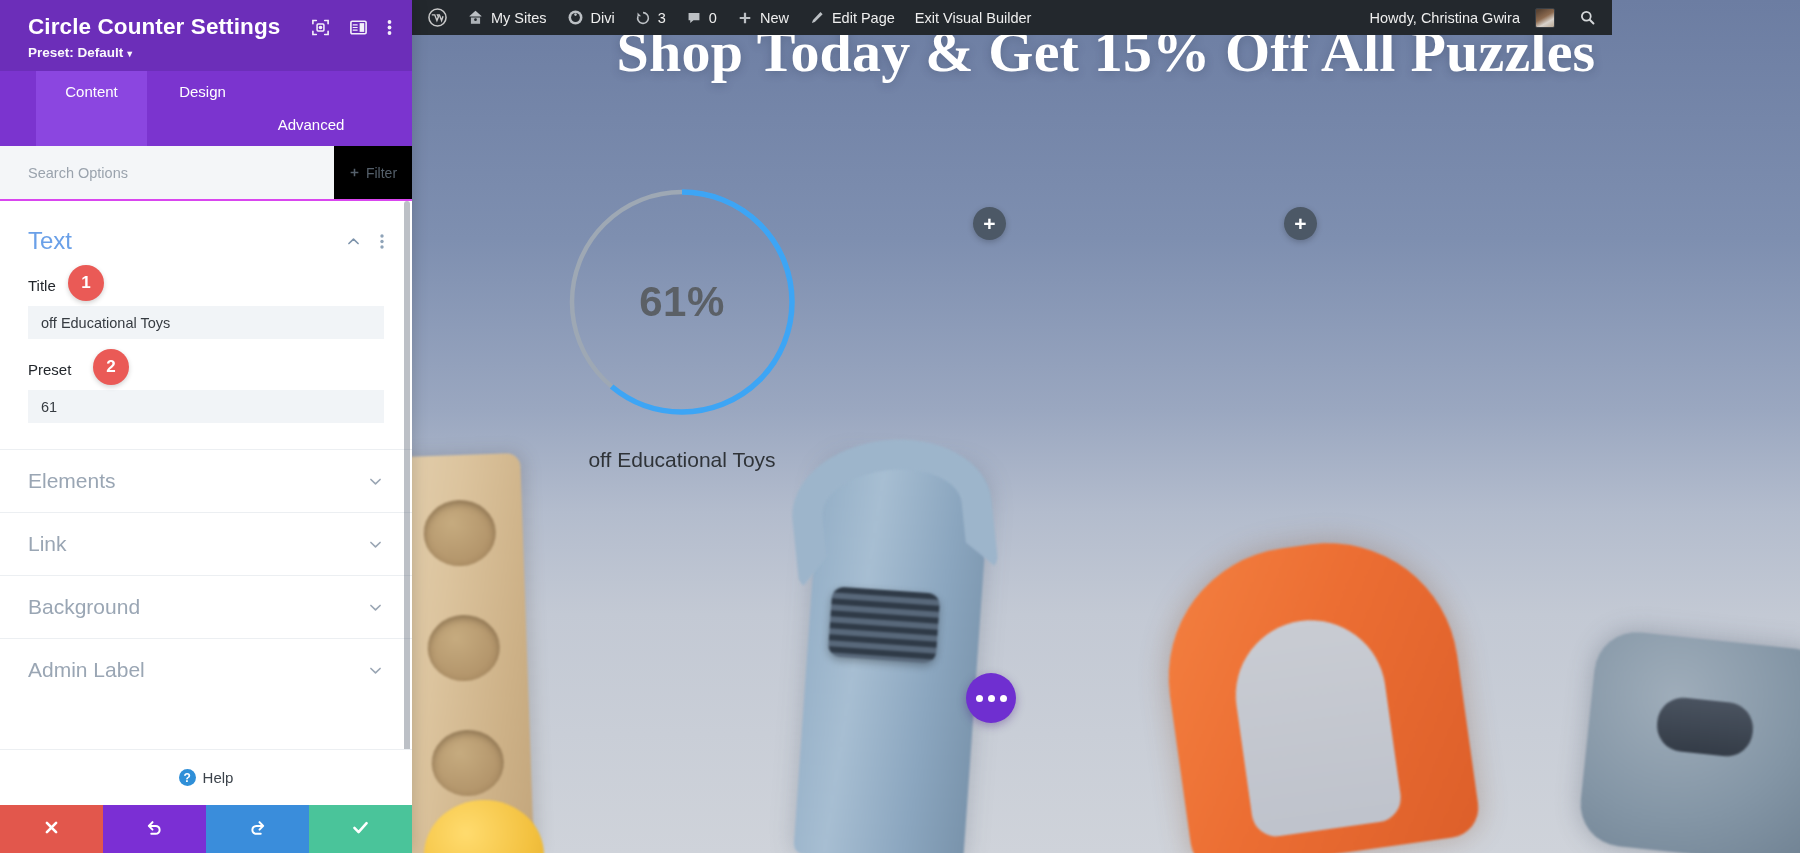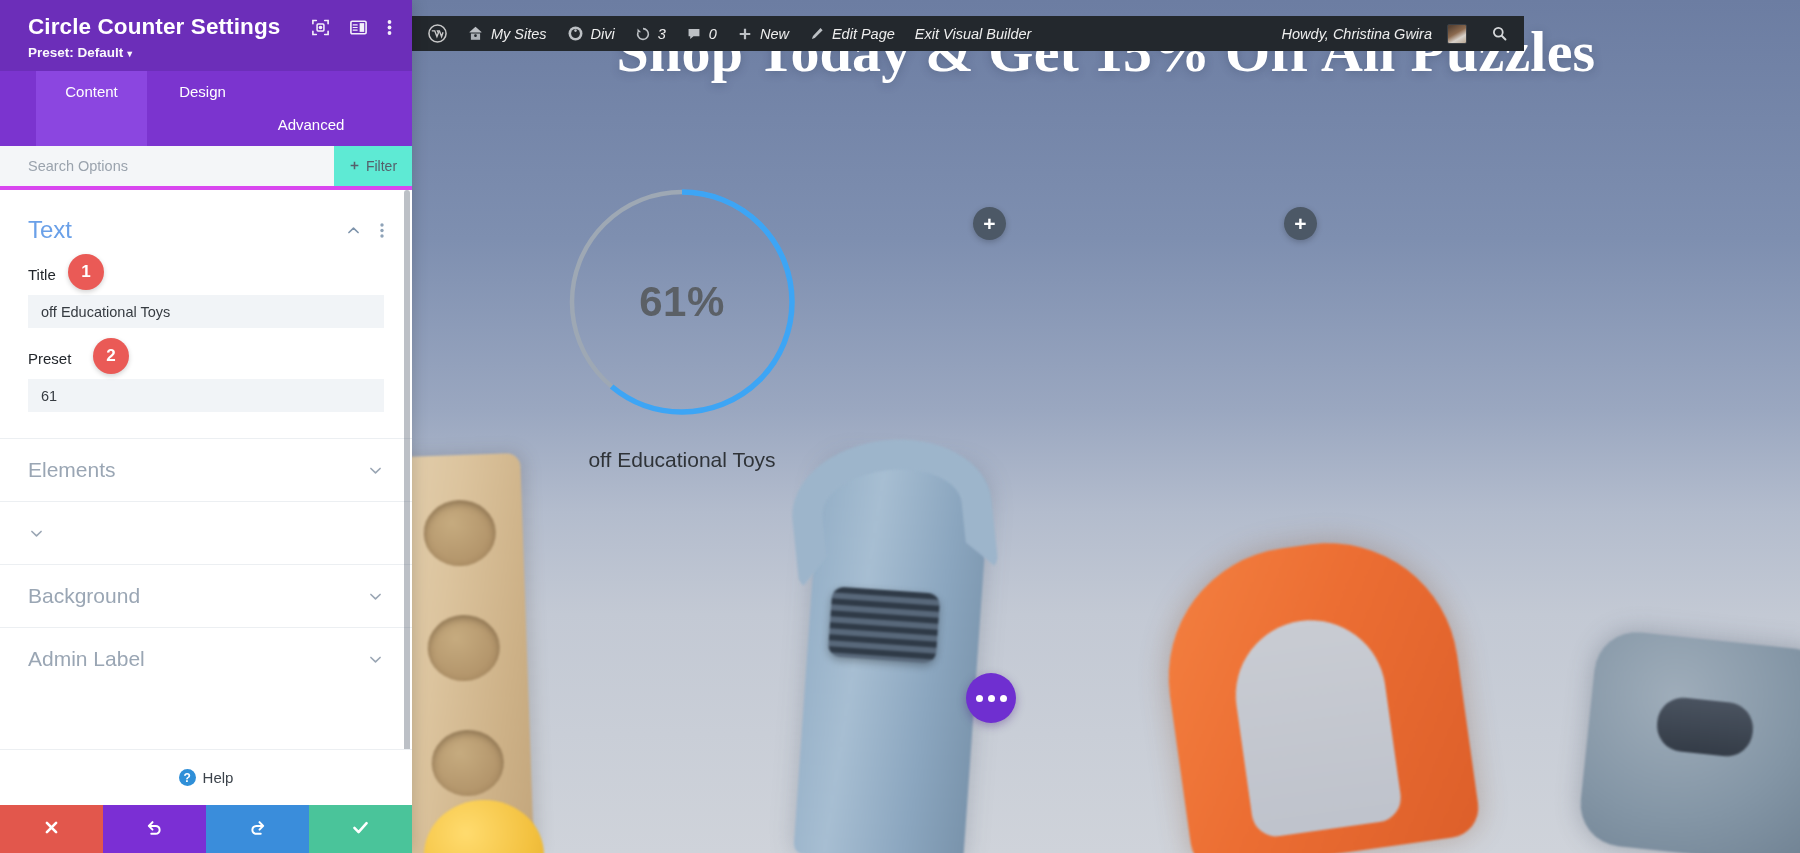--- a/index.html
+++ b/index.html
@@ -82,25 +82,24 @@
     border-radius: 26px; transform: rotate(6deg);
   }
   #yellowball {
     left: 12px; top: 800px; width: 120px; height: 110px;
     background: radial-gradient(circle at 35% 30%, #ffdb6e, #f3c13f 60%, #e0aa2d);
     border-radius: 50%;
   }
 
   
   #wpbar {
-    position: absolute; left: 0; top: 16px; width: 1112px; height: 35px;
+    position: absolute; left: 0; top: 0; width: 1200px; height: 35px;
     background: #23282d; color: #eee;
     display: flex; align-items: center; z-index: 40;
     font-size: 14.5px;
-    font-style: italic;
   }
   #wpbar .grp { display: flex; align-items: center; gap: 7px; padding: 0 10px; height: 35px; cursor: pointer; }
   #wpbar .grp:first-child { padding-left: 16px; }
   #wpbar .spacer { flex: 1 1 auto; }
   #wpbar .right { display: flex; align-items: center; gap: 0; }
   .wpicon { display: inline-block; vertical-align: middle; line-height: 0; opacity: .92; }
   #avatar {
     width: 20px; height: 20px; border-radius: 2px; margin-left: 8px;
     background: linear-gradient(150deg,#5a4434 10%,#8c6a4f 45%,#d8d2cb 70%,#b9a894 100%);
     border: 1px solid #3a3f45; flex: none;
@@ -173,31 +172,31 @@
   #ptabs { display: flex; background: #7b34cf; padding-left: 36px; }
   .ptab {
     flex: 0 0 auto; padding: 12px 0 13px; text-align: center; color: #fff;
     font-size: 15px; cursor: pointer;
   }
   .ptab.w1 { width: 111px; }
   .ptab.w2 { width: 106px; margin-top: 33px; }
   .ptab.active { background: #8b46e0; font-weight: 400; }
 
   #psearchrow {
-    display: flex; align-items: stretch; height: 44px;
-    background: #f4f6f8; border-bottom: 4px solid #d946ef;
+    display: flex; align-items: stretch; height: 55px;
+    background: #f4f6f8; border-bottom: 2px solid #d946ef;
   }
   #psearch {
     flex: 1 1 auto; border: 0; background: transparent; outline: none;
     padding-left: 28px; font-size: 14.5px; color: #5d6670;
     font-family: "Liberation Sans", sans-serif;
   }
   #psearch::placeholder { color: #9aa3ad; }
   #pfilter {
-    width: 78px; background: #5eead4; color: #55606b; border: 0; cursor: pointer;
+    width: 78px; background: #000000; color: #55606b; border: 0; cursor: pointer;
     display: flex; align-items: center; justify-content: center; gap: 6px;
     font-size: 14px; font-family: "Liberation Sans", sans-serif;
   }
 
   #pbody { flex: 1 1 auto; position: relative; overflow: hidden; }
   #pscrollarea { position: absolute; inset: 0; overflow: hidden; }
 
   .grp-open { padding: 0 0 26px; }
   .grp-head {
     display: flex; align-items: center; padding: 26px 28px 0; cursor: pointer;
@@ -471,20 +470,21 @@
 
         <div class="grp-closed">
           <div class="grp-title-closed">Elements</div>
           <span class="chev">
             <svg width="17" height="17" viewBox="0 0 20 20">
                 <path d="M4.6 7.6 10 12.8l5.4-5.2" fill="none" stroke="#9aa6b4" stroke-width="1.9" stroke-linecap="round" stroke-linejoin="round"></path>
               </svg>
           </span>
         </div>
         <div class="grp-closed">
+          <div class="grp-title-closed">Link</div>
           <span class="chev">
             <svg width="17" height="17" viewBox="0 0 20 20">
                 <path d="M4.6 7.6 10 12.8l5.4-5.2" fill="none" stroke="#9aa6b4" stroke-width="1.9" stroke-linecap="round" stroke-linejoin="round"></path>
               </svg>
           </span>
         </div>
         <div class="grp-closed">
           <div class="grp-title-closed">Background</div>
           <span class="chev">
             <svg width="17" height="17" viewBox="0 0 20 20">

